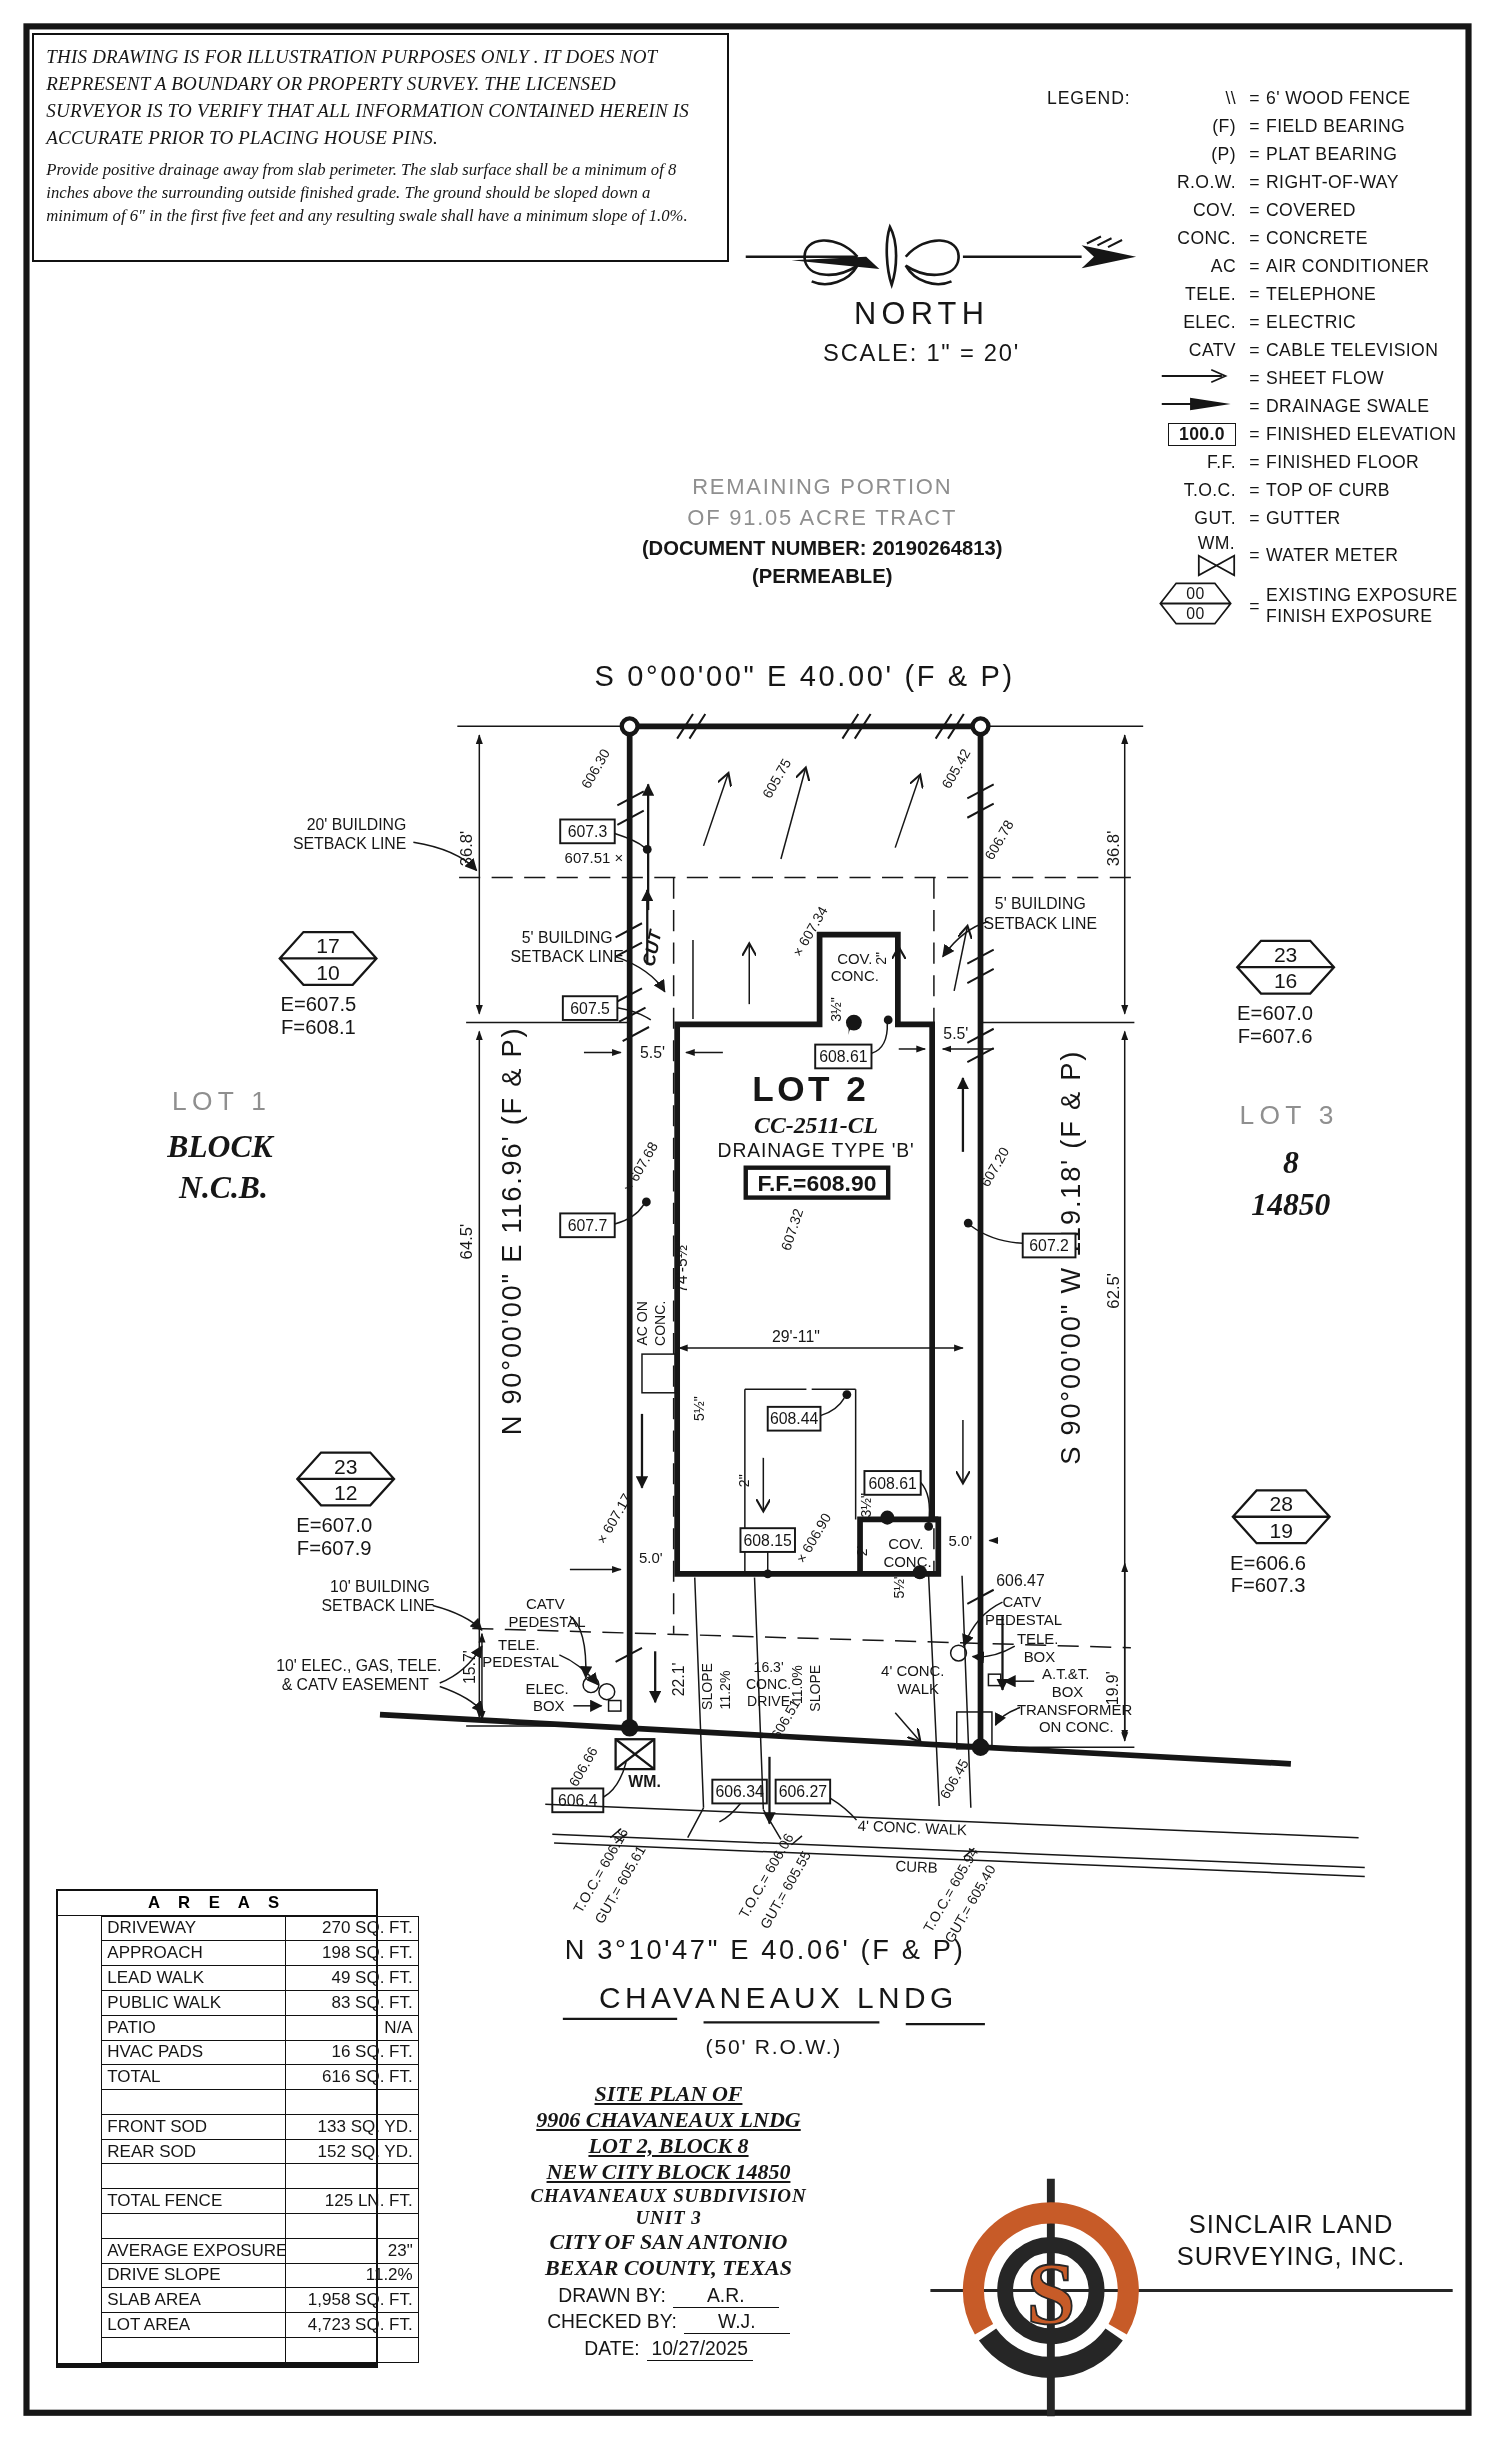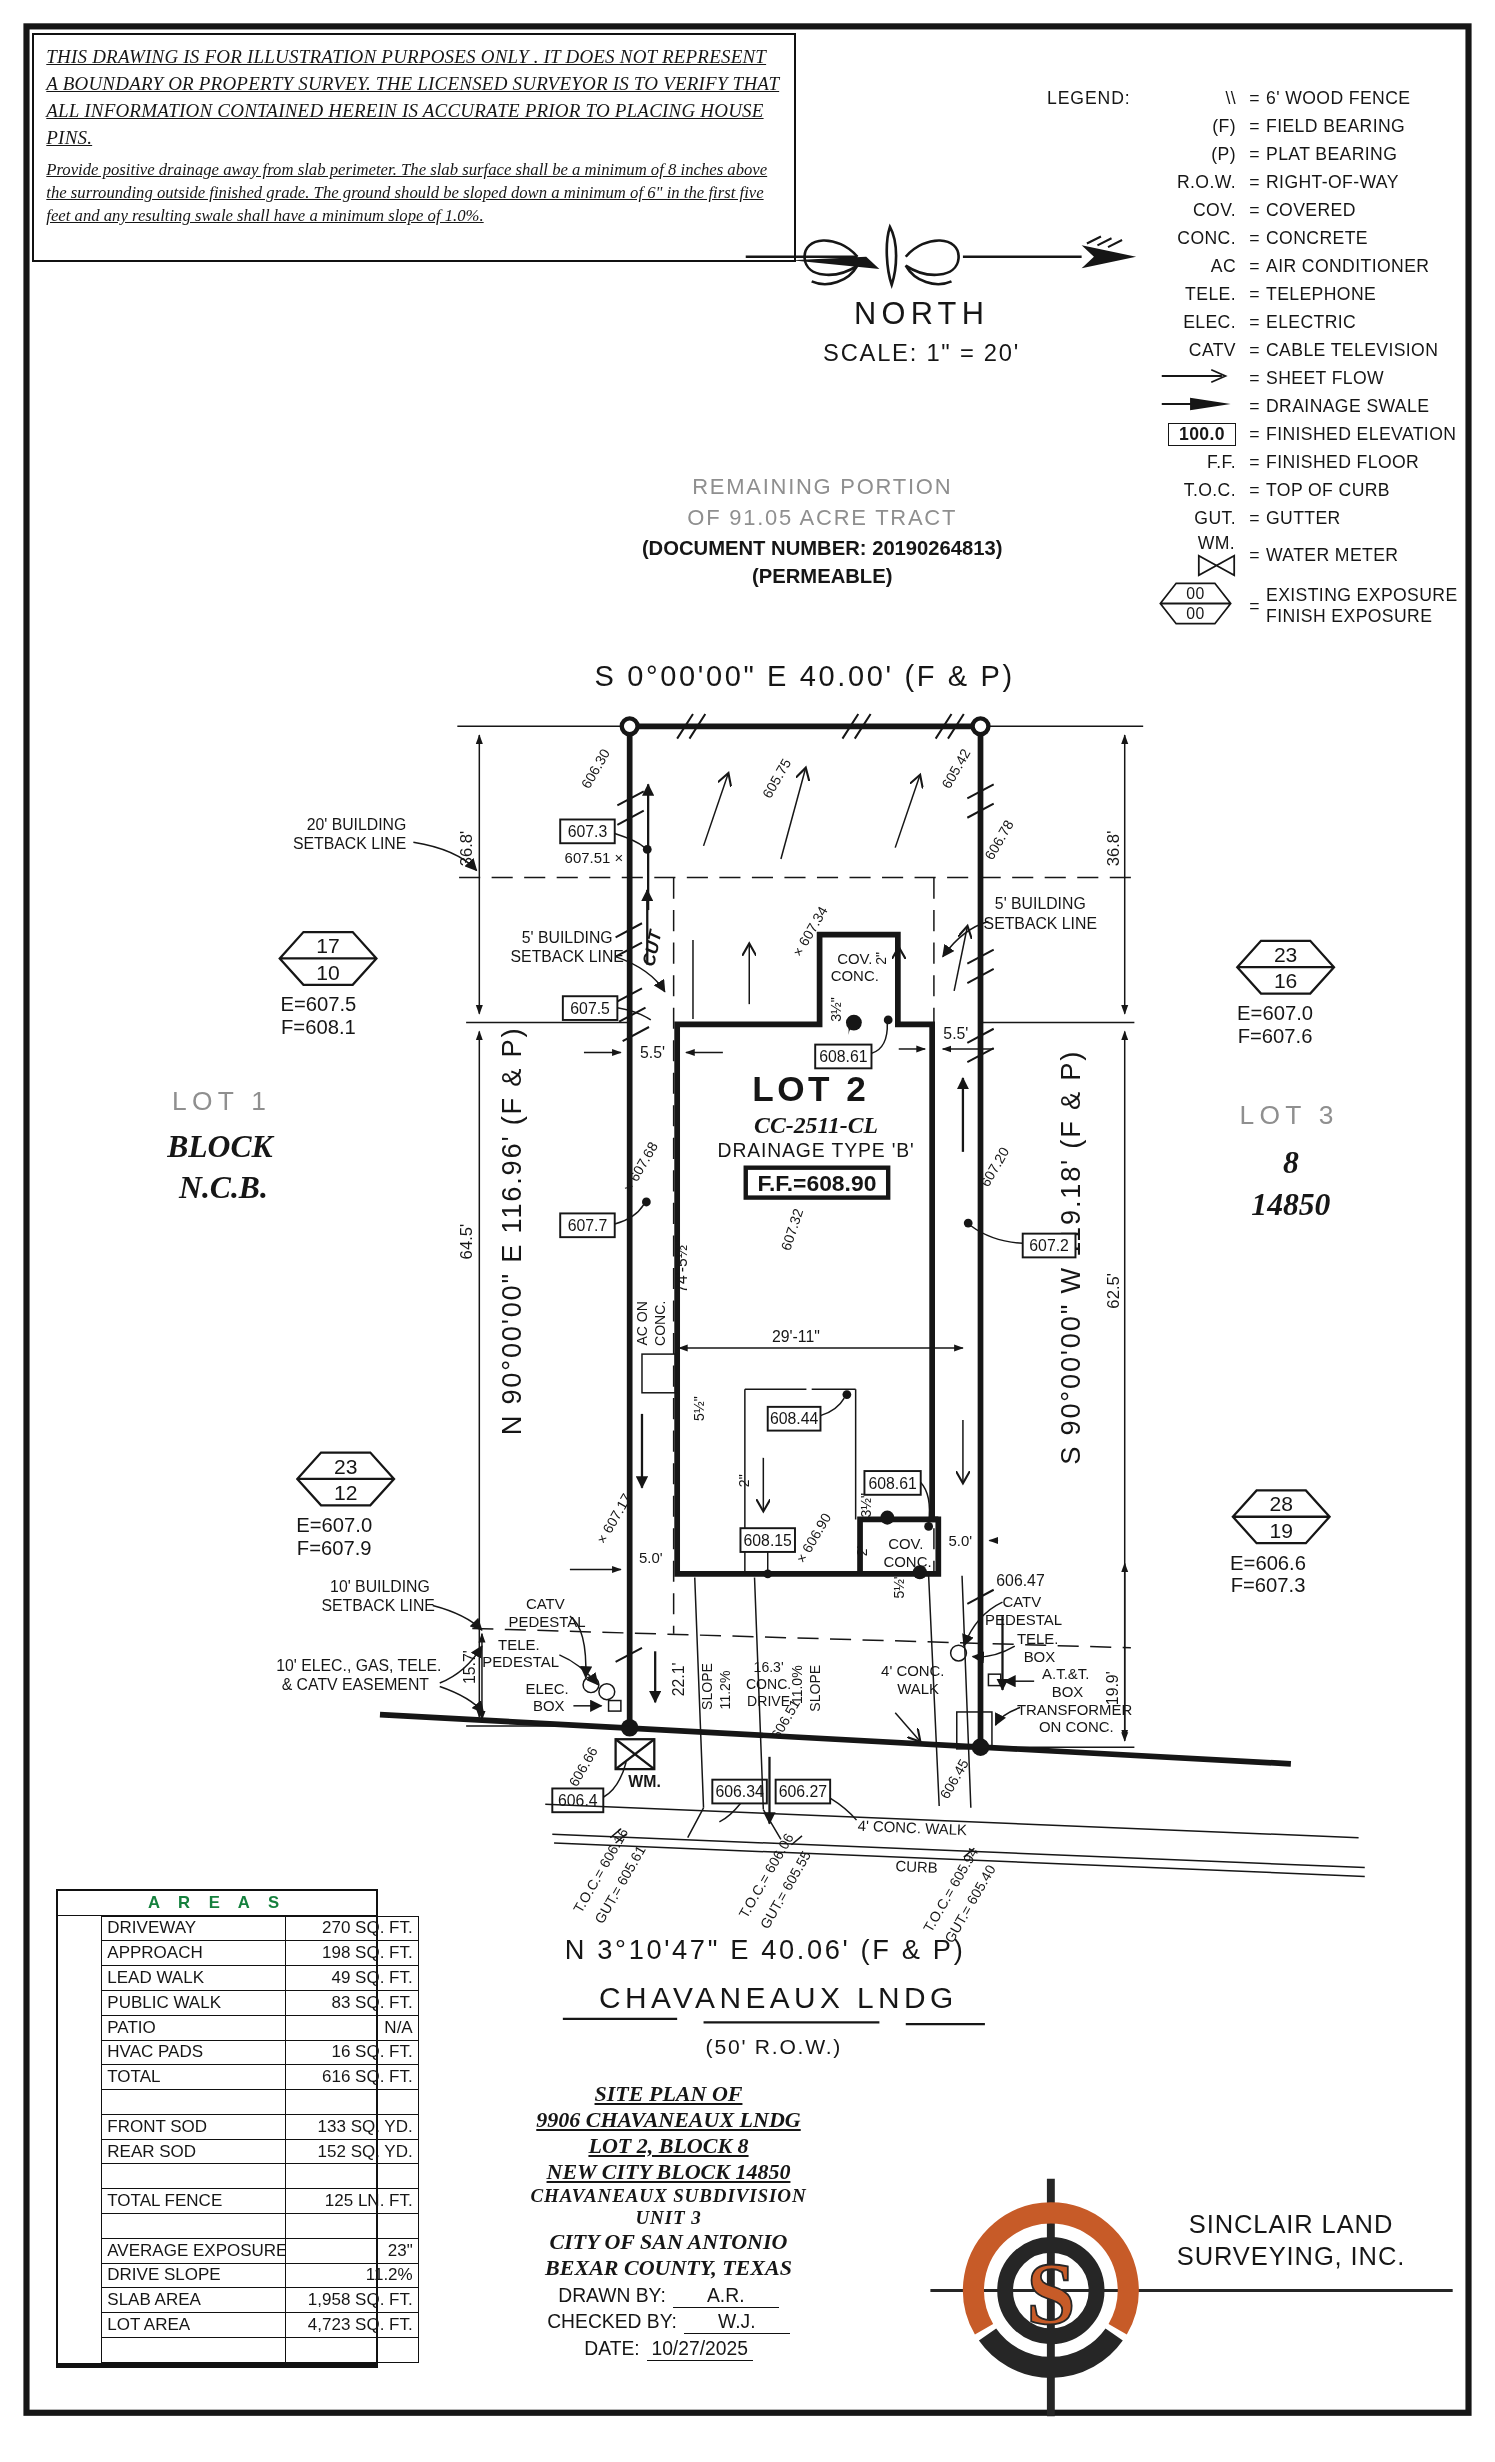--- a/index.html
+++ b/index.html
@@ -1,36 +1,36 @@
 <!DOCTYPE html>
 <html style="font-size:14px"><head>
 <meta charset="utf-8">
 <style>
   html,body{margin:0;padding:0;background:#fff;}
   #sheet{position:relative;width:1495px;height:2462px;background:#fff;overflow:hidden;
          font-family:"Liberation Sans",sans-serif;color:#161616;}
   #planSvg{position:absolute;left:0;top:0;}
   
-  .disclaimer{position:absolute;left:32px;top:33px;width:764px;height:229px;border:2.6px solid #111;
-      padding:8.8px 12.3px;box-sizing:border-box;font-family:"Liberation Serif",serif;font-style:italic;text-decoration:underline;}
+  .disclaimer{position:absolute;left:32px;top:33px;width:697px;height:229px;border:2.6px solid #111;
+      padding:8.8px 12.3px;box-sizing:border-box;font-family:"Liberation Serif",serif;font-style:italic;}
   .disclaimer .p1{font-size:19px;line-height:1.42;letter-spacing:0.2px;}
   .disclaimer .p2{font-size:16.7px;line-height:1.38;margin-top:6px;}
   
   .legend{position:absolute;left:1115px;top:84px;width:348px;font-size:17.6px;}
   .lrow{display:flex;align-items:center;min-height:28px;}
   .lsym{width:121px;text-align:right;padding-right:7px;flex:none;letter-spacing:0.4px;}
   .leq{width:23px;text-align:center;flex:none;}
   .llab{flex:1;letter-spacing:0.4px;}
   .ltitle{position:absolute;left:1047px;top:88px;font-size:17.6px;letter-spacing:0.9px;}
   .boxedval{border:1.8px solid #161616;padding:0 10px;display:inline-block;font-weight:bold;}
   .symstack{display:flex;flex-direction:column;align-items:center;float:right;}
   
   .areas{position:absolute;left:56px;top:1889px;width:318px;border:2.6px solid #111;border-bottom-width:5.3px;}
   .areas .ttl{border-bottom:1.8px solid #111;text-align:center;font-size:16.7px;letter-spacing:7px;
-      padding:1.8px 0;font-weight:bold;color:#15803d;}
+      padding:1.8px 0;font-weight:bold;color:#000000;}
   .areas table{border-collapse:collapse;width:100%;table-layout:fixed;margin-left:43px;}
   .areas td{border:1.8px solid #111;font-size:17px;padding:0.9px 5.3px;height:22px;white-space:nowrap;overflow:hidden;}
   .areas td.v{text-align:right;width:121px;}
   
   .tblock{position:absolute;left:440px;top:2081px;width:457px;text-align:center;
       font-family:"Liberation Serif",serif;font-style:italic;font-weight:bold;}
   .tb1{font-size:22px;line-height:1.18;text-decoration:underline;}
   .tb2{font-size:19px;line-height:1.15;letter-spacing:0.9px;}
   .tb3{font-size:22px;line-height:1.2;}
   .sigrow{font-family:"Liberation Sans",sans-serif;font-style:normal;font-weight:normal;

